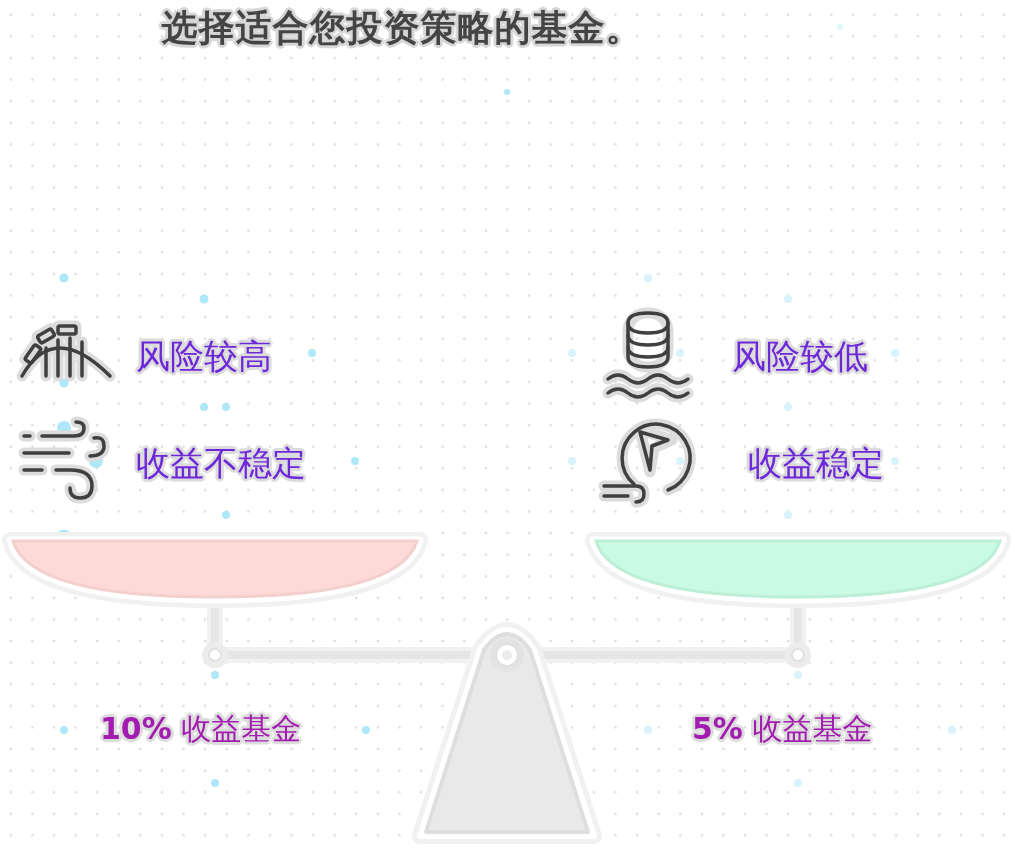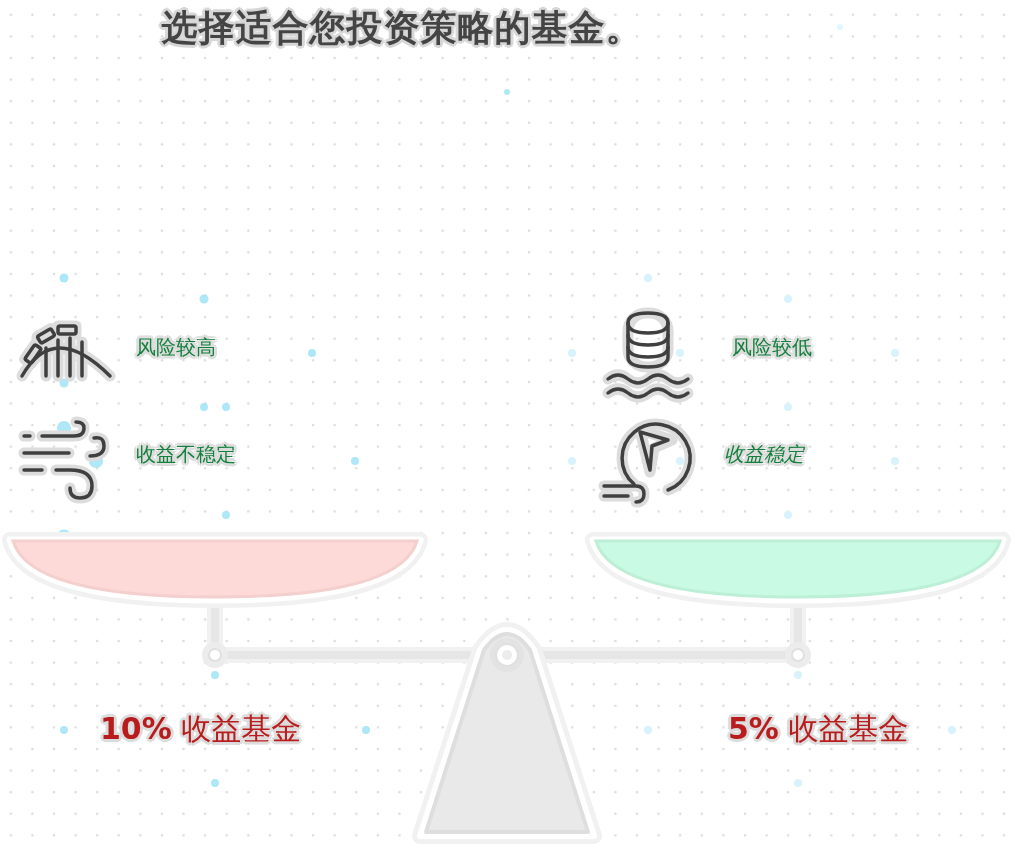--- a/index.html
+++ b/index.html
@@ -12,26 +12,26 @@
     font-family: "DejaVu Serif", "Liberation Serif", serif;
   }
   .canvas { position:absolute; left:0; top:0; width:1015px; height:848px; }
   .title {
     position:absolute; left:0; width:804px; top:4px; text-align:center;
     font-size:36px; font-weight:bold; color:#444;
     letter-spacing:1px;
     text-shadow: 0 0 3px #d0d0d0, 2px 2px 0 #d8d8d8, -2px -2px 0 #d8d8d8, 2px -2px 0 #d8d8d8, -2px 2px 0 #d8d8d8, 0 3px 0 #d8d8d8, 0 -3px 0 #d8d8d8, 3px 0 0 #d8d8d8, -3px 0 0 #d8d8d8;
   }
   .label {
-    position:absolute; font-size:20px; color:#15803d;
+    position:absolute; font-size:34px; color:#6d28d9;
     text-shadow: 2px 2px 0 #dcdcdc, -2px -2px 0 #dcdcdc, 2px -2px 0 #dcdcdc, -2px 2px 0 #dcdcdc, 0 3px 0 #dcdcdc, 0 -3px 0 #dcdcdc, 3px 0 0 #dcdcdc, -3px 0 0 #dcdcdc;
     white-space:nowrap;
   }
   .fund-label {
-    position:absolute; font-size:30px; color:#b91c1c; white-space:nowrap;
+    position:absolute; font-size:30px; color:#a21caf; white-space:nowrap;
     text-shadow: 2px 2px 0 #dcdcdc, -2px -2px 0 #dcdcdc, 2px -2px 0 #dcdcdc, -2px 2px 0 #dcdcdc, 0 3px 0 #dcdcdc, 0 -3px 0 #dcdcdc, 3px 0 0 #dcdcdc, -3px 0 0 #dcdcdc;
   }
   .fund-label .pct { font-family:"DejaVu Sans", "Liberation Sans", sans-serif; font-weight:bold; }
   .icon { position:absolute; }
   svg { overflow:visible; }
 </style>
 </head>
 <body>
 
 <div class="canvas">
@@ -199,25 +199,25 @@
           <line x1="6" y1="86" x2="30" y2="86"></line>
         </g>
         <g stroke="#3f3f3f" stroke-width="3.5">
           <path d="M36 74 A34 34 0 1 1 70 80"></path>
           <path d="M42 22 L70 30 L54 36 L52 60 Z"></path>
           <path d="M6 76 H38 Q46 76 46 84 Q46 92 38 92"></path>
           <line x1="6" y1="86" x2="30" y2="86"></line>
         </g>
       </g>
     </svg>
-    <div class="label" style="left:724px;top:441px;font-style:italic;">收益稳定</div>
+    <div class="label" style="left:748px;top:441px;">收益稳定</div>
   </div>
 
   <div class="fund-label" style="left:100px;top:709px;">
     <span class="pct">10%</span>
     <span>收益基金</span>
   </div>
-  <div class="fund-label" style="left:728px;top:709px;">
+  <div class="fund-label" style="left:692px;top:709px;">
     <span class="pct">5%</span>
     <span>收益基金</span>
   </div>
 
 </div>
 
 </body></html>

